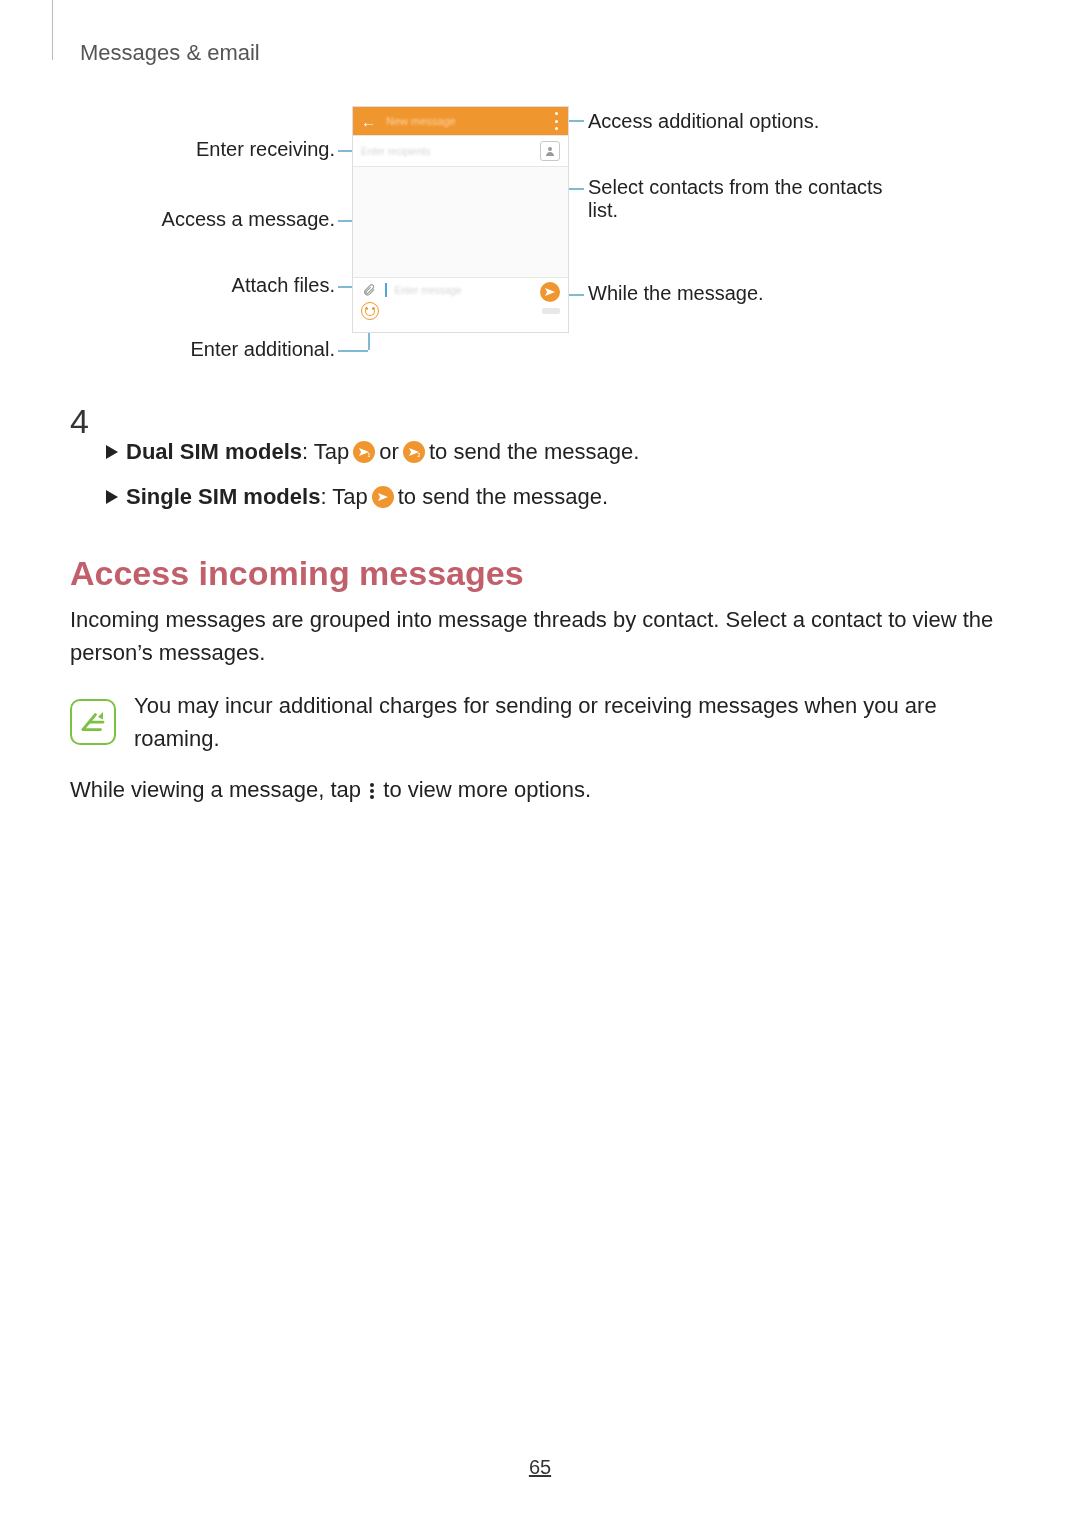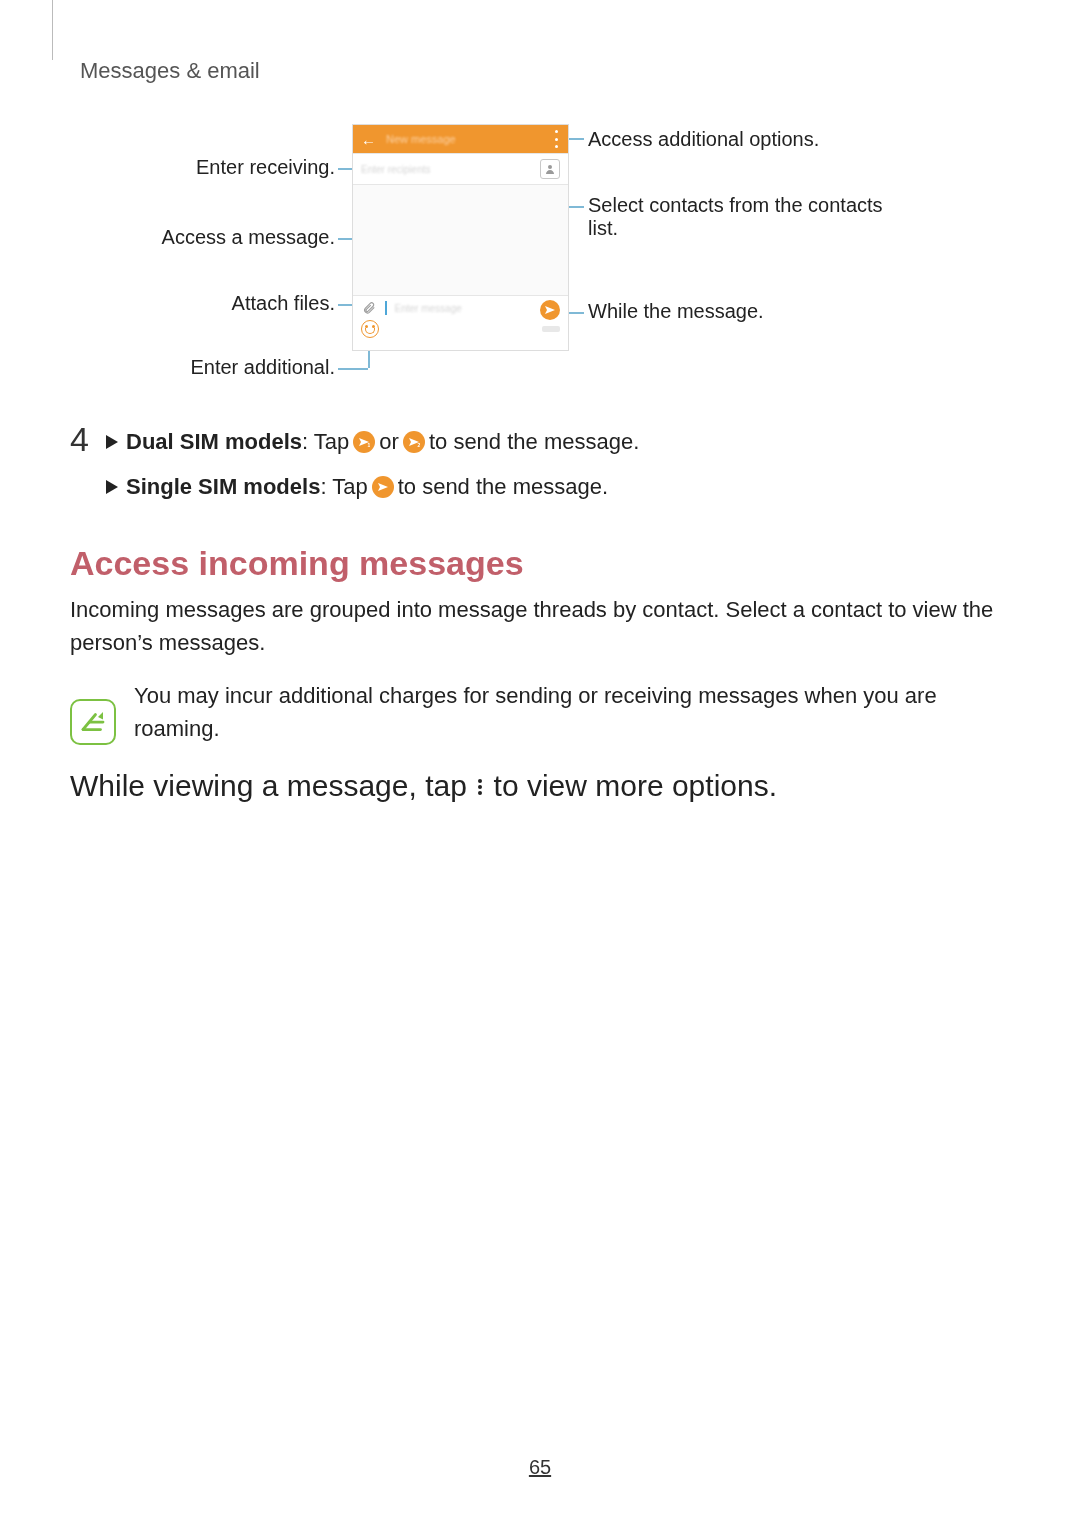--- a/index.html
+++ b/index.html
@@ -7,21 +7,21 @@
     padding: 0;
     background: #fff;
     font-family: "Segoe UI", "Helvetica Neue", Arial, sans-serif;
     color: #222;
   }
   .page {
     width: 1080px;
     height: 1527px;
     position: relative;
     box-sizing: border-box;
-    padding: 56px 70px 0 70px;
+    padding: 38px 70px 0 70px;
   }
   .page-edge {
     position: absolute;
     left: 52px;
     top: 0;
     height: 60px;
     border-left: 1px solid #bbb;
   }
   .breadcrumb {
     font-size: 22px;
@@ -216,21 +216,21 @@
   }
   .step-num {
     font-size: 34px;
     font-weight: 400;
     color: #333;
     width: 36px;
     text-align: left;
     line-height: 1;
     margin-top: -2px;
   }
-  .step-body { flex:1; }
+  .step-body { flex:1;margin-top:28px; }
   .step-line {
     font-size: 22px;
     line-height: 1.6;
     display:flex;
     align-items:center;
     flex-wrap:wrap;
     gap: 2px 0;
   }
   .step-line .bullet-tri { margin-top: 0; margin-right: 8px; }
   .inline-bold { font-weight: 700; }
@@ -253,38 +253,38 @@
     margin-top: 40px;
     margin-bottom: 10px;
   }
   .body-text {
     font-size: 22px;
     line-height: 1.5;
     margin-bottom: 20px;
   }
   .note-row {
     display: flex;
-    align-items: flex-end;
+    align-items: center;
     gap: 18px;
     margin-bottom: 18px;
   }
   .note-icon {
     width: 42px; height: 42px;
     border: 2.5px solid #7cc142;
     border-radius: 10px;
     display:flex;align-items:center;justify-content:center;
     flex-shrink:0;
   }
   .note-icon svg{display:block;}
   .note-text {
     font-size: 22px;
     line-height: 1.5;
   }
   .final-line {
-    font-size: 30px;
+    font-size: 22px;
     line-height: 1.5;
     display:block;
   }
   .dots-inline {
     display:inline-flex;
     flex-direction:column;
     vertical-align: middle;
     gap:2px;
     margin: 0 3px;
     position:relative;

